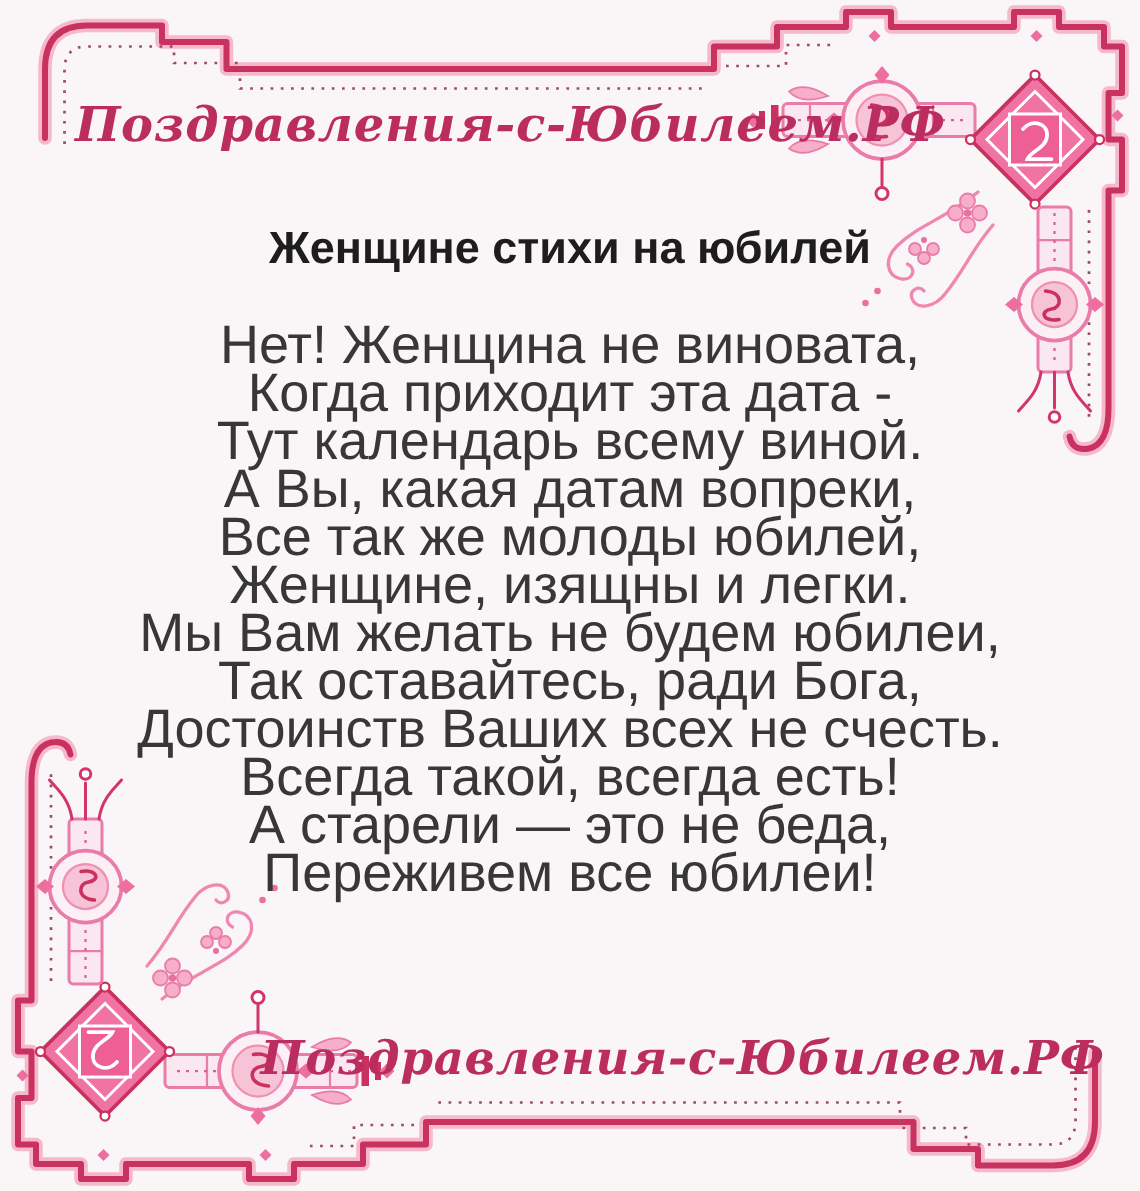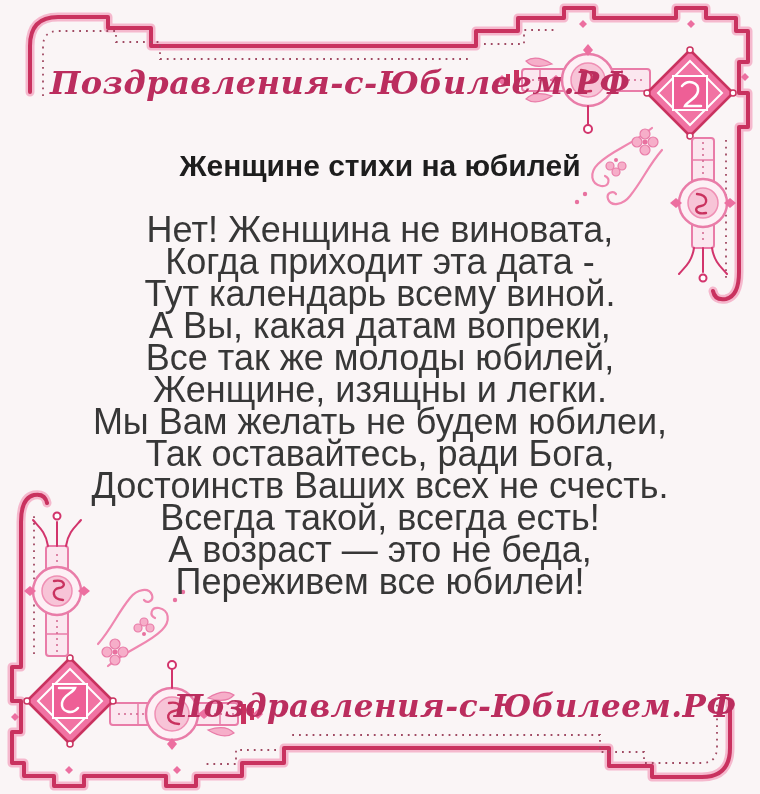--- a/index.html
+++ b/index.html
@@ -163,21 +163,21 @@
       <div class="poem-line">Женщине, изящны и легки.</div>
 
       <div class="poem-line">Мы Вам желать не будем юбилеи,</div>
 
       <div class="poem-line">Так оставайтесь, ради Бога,</div>
 
       <div class="poem-line">Достоинств Ваших всех не счесть.</div>
 
       <div class="poem-line">Всегда такой, всегда есть!</div>
 
-      <div class="poem-line">А возраст — это не беда,</div>
+      <div class="poem-line">А старели — это не беда,</div>
 
       <div class="poem-line">Переживем все юбилеи!</div>
 
 
     </div>
 
   <div class="txt site-name site-bottom">Поздравления-с-Юбилеем.РФ</div>
 </div>
 
 </body></html>

